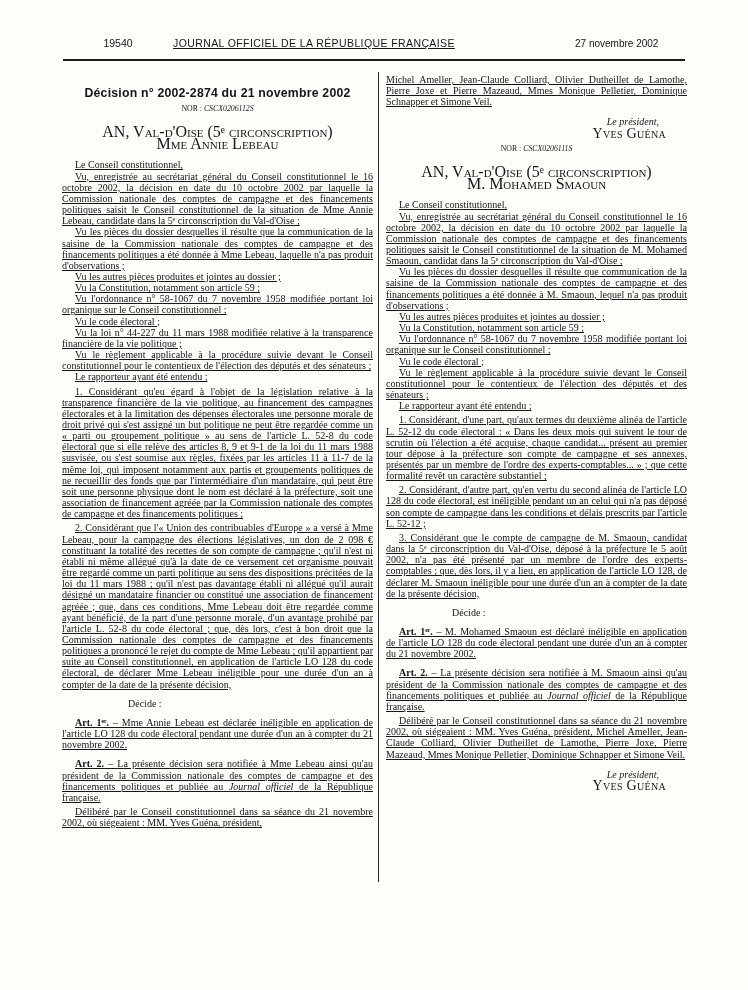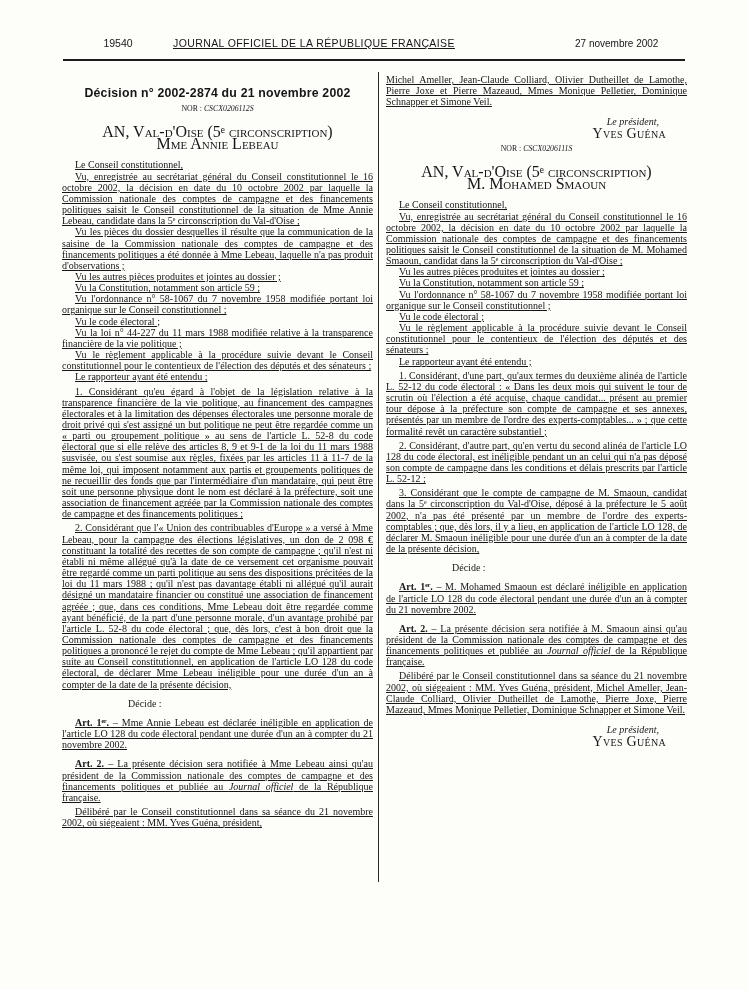--- a/index.html
+++ b/index.html
@@ -89,20 +89,21 @@
     <p class="body cont">Michel Ameller, Jean-Claude Colliard, Olivier Dutheillet de Lamothe, Pierre Joxe et Pierre Mazeaud, Mmes Monique Pelletier, Dominique Schnapper et Simone Veil.</p>
     <p class="sig-role">Le président,</p>
     <p class="sig-name">Yves Guéna</p>
 
     <p class="nor"><span>NOR :</span> <span class="nor-value">CSCX0206111S</span></p>
     <p class="case case-first">AN, Val-d'Oise (5ᵉ circonscription)</p>
     <p class="case">M. Mohamed Smaoun</p>
 
     <p class="body intro">Le Conseil constitutionnel,</p>
     <p class="body">Vu, enregistrée au secrétariat général du Conseil constitutionnel le 16 octobre 2002, la décision en date du 10 octobre 2002 par laquelle la Commission nationale des comptes de campagne et des financements politiques saisit le Conseil constitutionnel de la situation de M. Mohamed Smaoun, candidat dans la 5ᵉ circonscription du Val-d'Oise ;</p>
+    <p class="body">Vu les pièces du dossier desquelles il résulte que communication de la saisine de la Commission nationale des comptes de campagne et des financements politiques a été donnée à M. Smaoun, lequel n'a pas produit d'observations ;</p>
     <p class="body">Vu les autres pièces produites et jointes au dossier ;</p>
     <p class="body">Vu la Constitution, notamment son article 59 ;</p>
     <p class="body">Vu l'ordonnance n° 58-1067 du 7 novembre 1958 modifiée portant loi organique sur le Conseil constitutionnel ;</p>
     <p class="body">Vu le code électoral ;</p>
     <p class="body">Vu le règlement applicable à la procédure suivie devant le Conseil constitutionnel pour le contentieux de l'élection des députés et des sénateurs ;</p>
     <p class="body">Le rapporteur ayant été entendu ;</p>
     <p class="body considerant">1. Considérant, d'une part, qu'aux termes du deuxième alinéa de l'article L. 52-12 du code électoral : « Dans les deux mois qui suivent le tour de scrutin où l'élection a été acquise, chaque candidat... présent au premier tour dépose à la préfecture son compte de campagne et ses annexes, présentés par un membre de l'ordre des experts-comptables... » ; que cette formalité revêt un caractère substantiel ;</p>
     <p class="body considerant">2. Considérant, d'autre part, qu'en vertu du second alinéa de l'article LO 128 du code électoral, est inéligible pendant un an celui qui n'a pas déposé son compte de campagne dans les conditions et délais prescrits par l'article L. 52-12 ;</p>
     <p class="body considerant">3. Considérant que le compte de campagne de M. Smaoun, candidat dans la 5ᵉ circonscription du Val-d'Oise, déposé à la préfecture le 5 août 2002, n'a pas été présenté par un membre de l'ordre des experts-comptables ; que, dès lors, il y a lieu, en application de l'article LO 128, de déclarer M. Smaoun inéligible pour une durée d'un an à compter de la date de la présente décision,</p>
     <p class="decide">Décide :</p>

